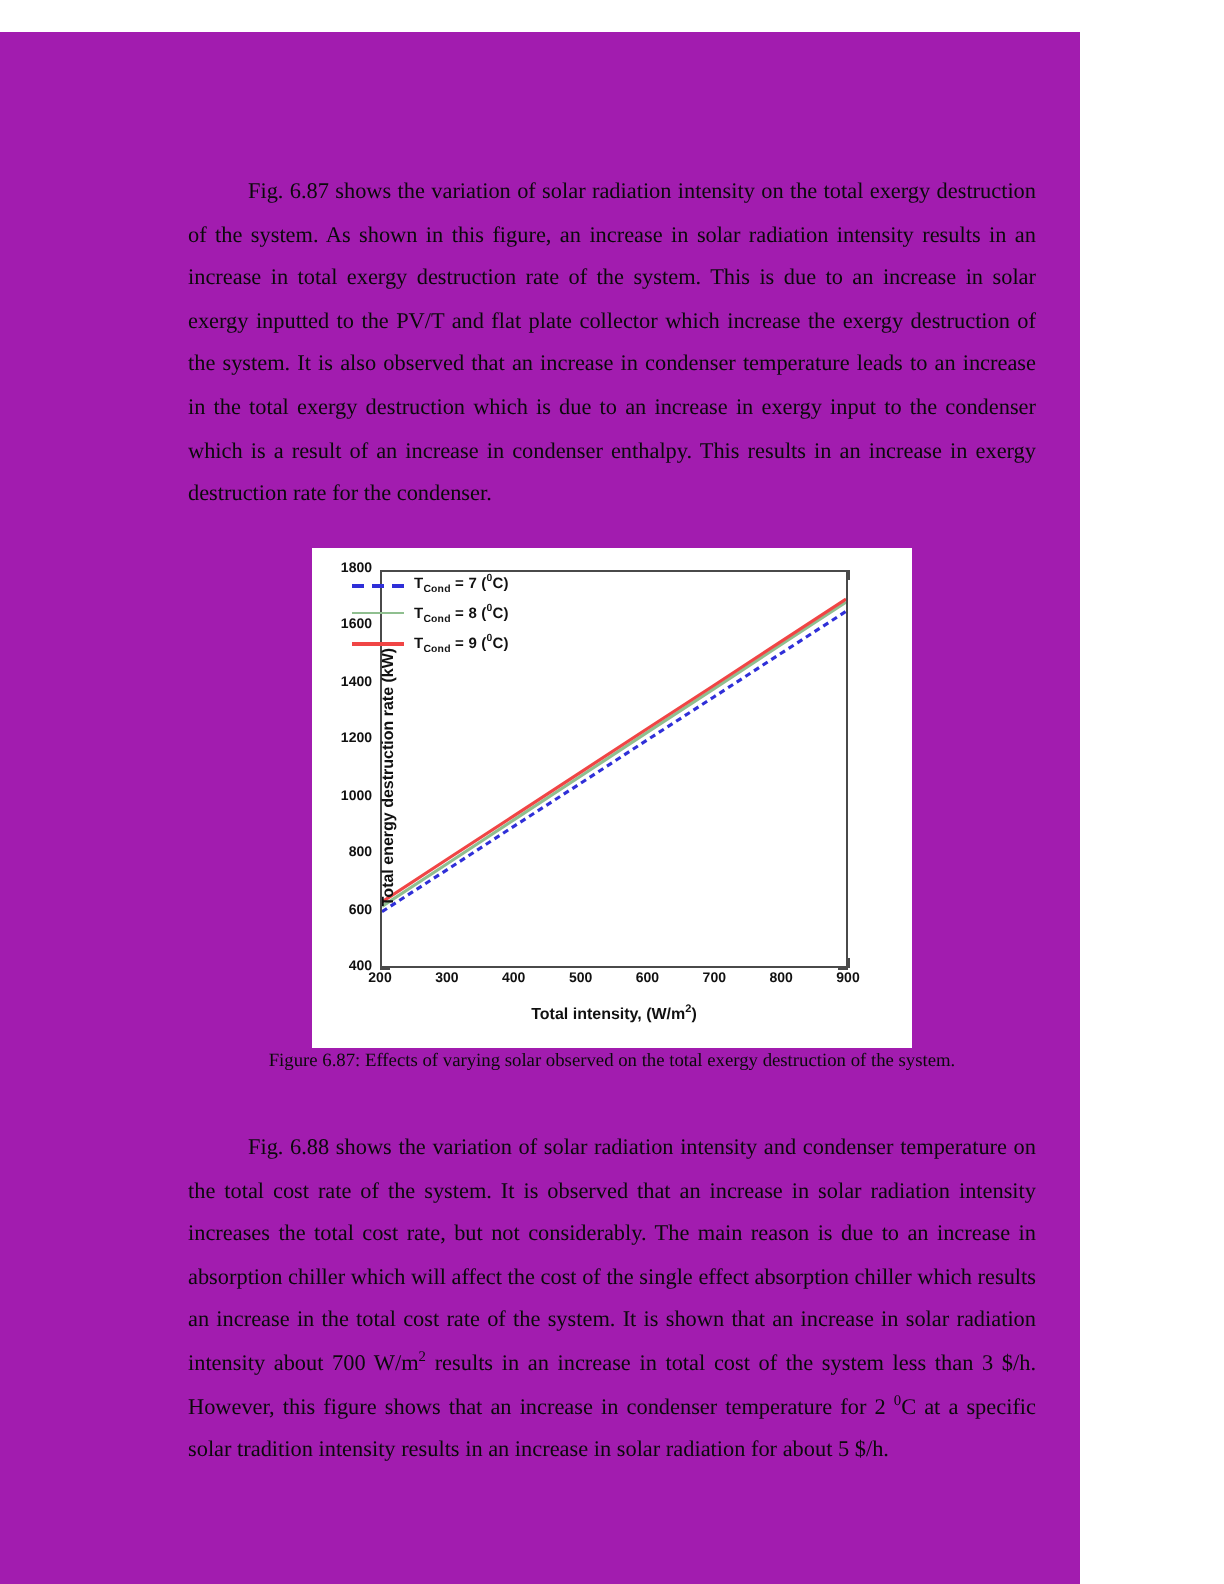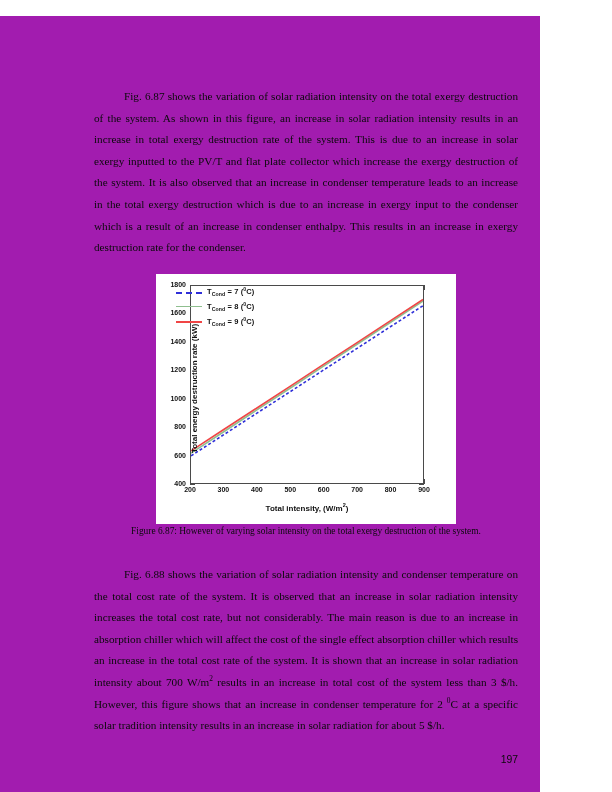--- a/index.html
+++ b/index.html
@@ -329,21 +329,20 @@
       </div>
 
       <div class="axis-title-x">
         <span>Total intensity, (W/m</span><sup style="font-size:5.5px;">2</sup><span>)</span>
       </div>
       <div class="axis-title-y">Total energy destruction rate (kW)</div>
 
     </div>
   </div>
 
-  <div class="fig-caption">Figure 6.87: However of varying solar intensity on the total exergy destruction of the system.</div>
+  <div class="fig-caption">Figure 6.87: Effects of varying solar observed on the total exergy destruction of the system.</div>
 
   <div class="text-col" style="top:548px;">
     <p class="body-par"><span>Fig. 6.88 shows the variation of solar radiation intensity and condenser temperature on the total cost rate of the system. It is observed that an increase in solar radiation intensity increases the total cost rate, but not considerably. The main reason is due to an increase in absorption chiller which will affect the cost of the single effect absorption chiller which results an increase in the total cost rate of the system. It is shown that an increase in solar radiation intensity about 700 W/m</span><sup class="sm">2</sup><span> results in an increase in total cost of the system less than 3 $/h. However, this figure shows that an increase in condenser temperature for 2 </span><sup class="sm">0</sup><span>C at a specific solar tradition intensity results in an increase in solar radiation for about 5 $/h.</span></p>
   </div>
 
-  <div class="page-number">197</div>
 
 </div>
 
 </body></html>

